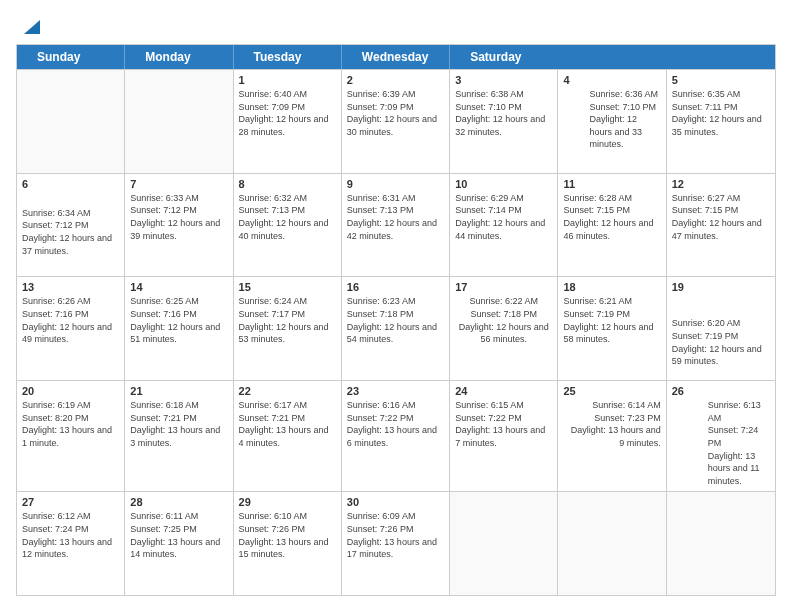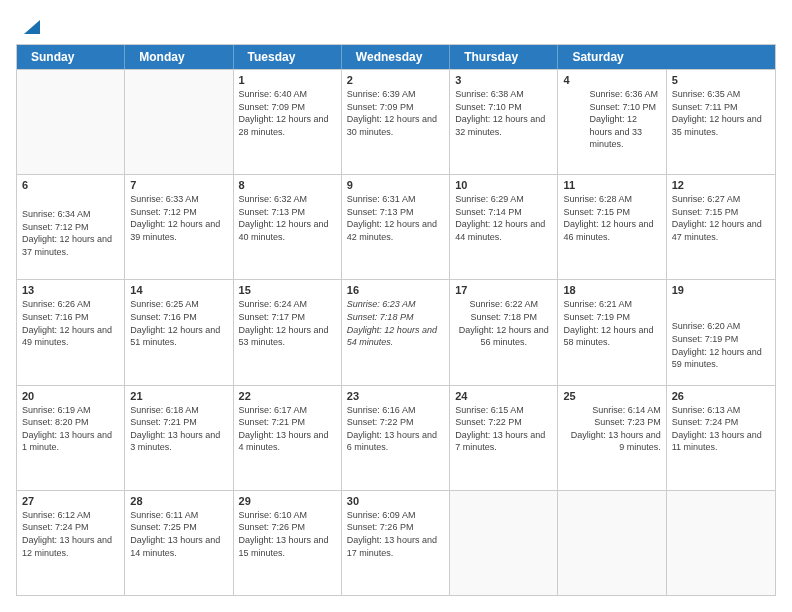--- a/index.html
+++ b/index.html
@@ -63,21 +63,21 @@
     }
     .cal-header {
       display: grid;
       grid-template-columns: repeat(7, 1fr);
       background: #2a7abf;
     }
     .cal-header-cell {
       color: #fff;
       font-size: 12px;
       font-weight: bold;
-      padding: 5px 14px;
+      padding: 5px 20px;
       text-align: left;
       border-right: 1px solid rgba(255,255,255,0.3);
     }
     .cal-header-cell:last-child { border-right: none; }
     .cal-body {
       flex: 1;
       display: flex;
       flex-direction: column;
     }
     .cal-row {
@@ -131,21 +131,20 @@
       <div class="subtitle"></div>
     </div>
   </div>
 
   <div class="calendar">
     <div class="cal-header" id="cal-header">
         <div class="cal-header-cell">Sunday</div>
         <div class="cal-header-cell">Monday</div>
         <div class="cal-header-cell">Tuesday</div>
         <div class="cal-header-cell">Wednesday</div>
-        <div class="cal-header-cell">Thursday</div>
         <div class="cal-header-cell">Saturday</div>
       </div>
     <div class="cal-body" id="cal-body">
         <div class="cal-row">
           <div class="cal-cell empty"></div>
           <div class="cal-cell empty"></div>
           <div class="cal-cell">
             <span class="day-number">1</span>
             <div class="day-info" style="white-space: pre-line;">Sunrise: 6:40 AM
 Sunset: 7:09 PM
@@ -234,21 +233,21 @@
 Daylight: 12 hours and 51 minutes.</div>
           </div>
           <div class="cal-cell">
             <span class="day-number">15</span>
             <div class="day-info" style="white-space: pre-line;">Sunrise: 6:24 AM
 Sunset: 7:17 PM
 Daylight: 12 hours and 53 minutes.</div>
           </div>
           <div class="cal-cell">
             <span class="day-number">16</span>
-            <div class="day-info" style="white-space: pre-line; font-style: italic;">Sunrise: 6:23 AM
+            <div class="day-info" style="white-space: pre-line;">Sunrise: 6:23 AM
 Sunset: 7:18 PM
 Daylight: 12 hours and 54 minutes.</div>
           </div>
           <div class="cal-cell">
             <span class="day-number">17</span>
             <div class="day-info" style="white-space: pre-line; text-align: center;">Sunrise: 6:22 AM
 Sunset: 7:18 PM
 Daylight: 12 hours and 56 minutes.</div>
           </div>
           <div class="cal-cell">
@@ -296,21 +295,21 @@
 Daylight: 13 hours and 7 minutes.</div>
           </div>
           <div class="cal-cell">
             <span class="day-number">25</span>
             <div class="day-info" style="white-space: pre-line; text-align: right;">Sunrise: 6:14 AM
 Sunset: 7:23 PM
 Daylight: 13 hours and 9 minutes.</div>
           </div>
           <div class="cal-cell">
             <span class="day-number">26</span>
-            <div class="day-info" style="white-space: pre-line;">Sunrise: 6:13 AM
+            <div class="day-info" style="white-space: pre-line; margin-left: 36px;">Sunrise: 6:13 AM
 Sunset: 7:24 PM
 Daylight: 13 hours and 11 minutes.</div>
           </div>
         </div>
         <div class="cal-row">
           <div class="cal-cell">
             <span class="day-number">27</span>
             <div class="day-info" style="white-space: pre-line;">Sunrise: 6:12 AM
 Sunset: 7:24 PM
 Daylight: 13 hours and 12 minutes.</div>

